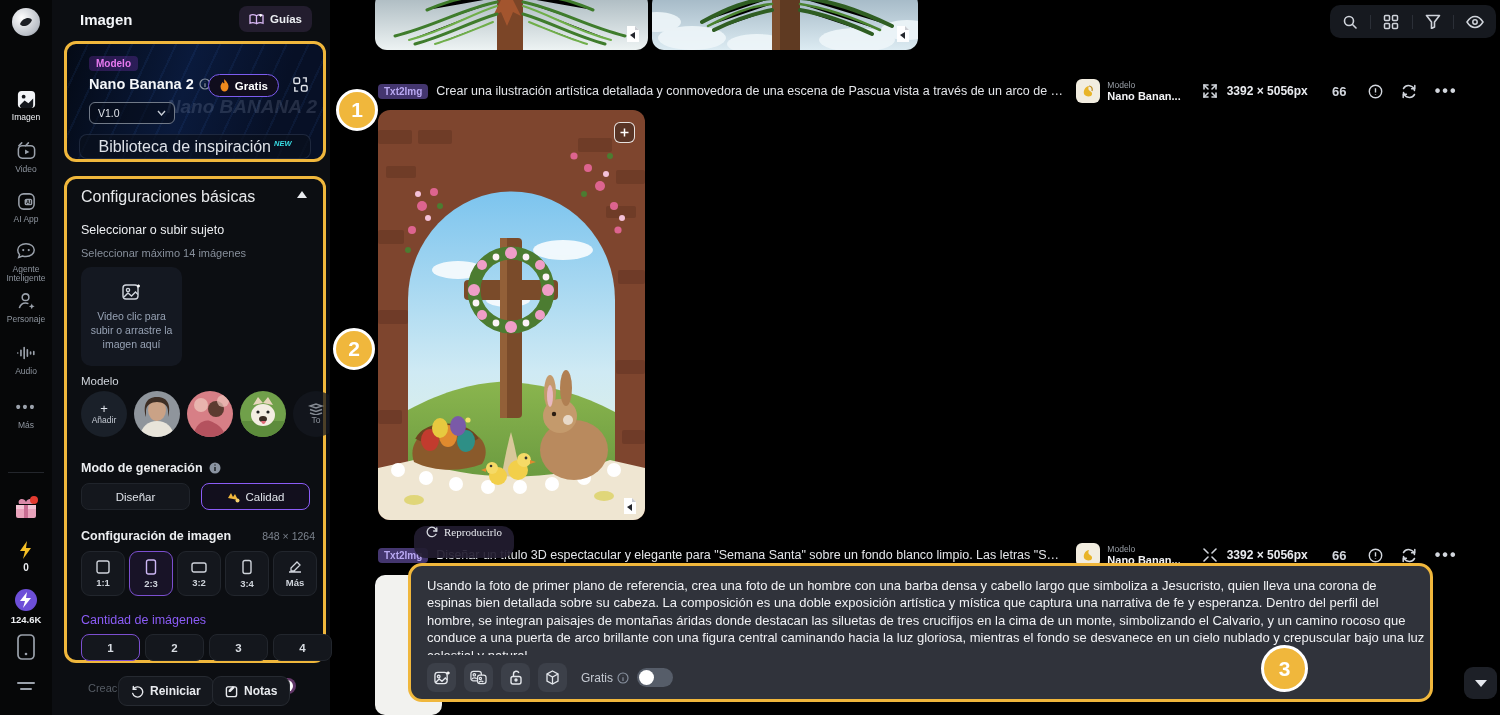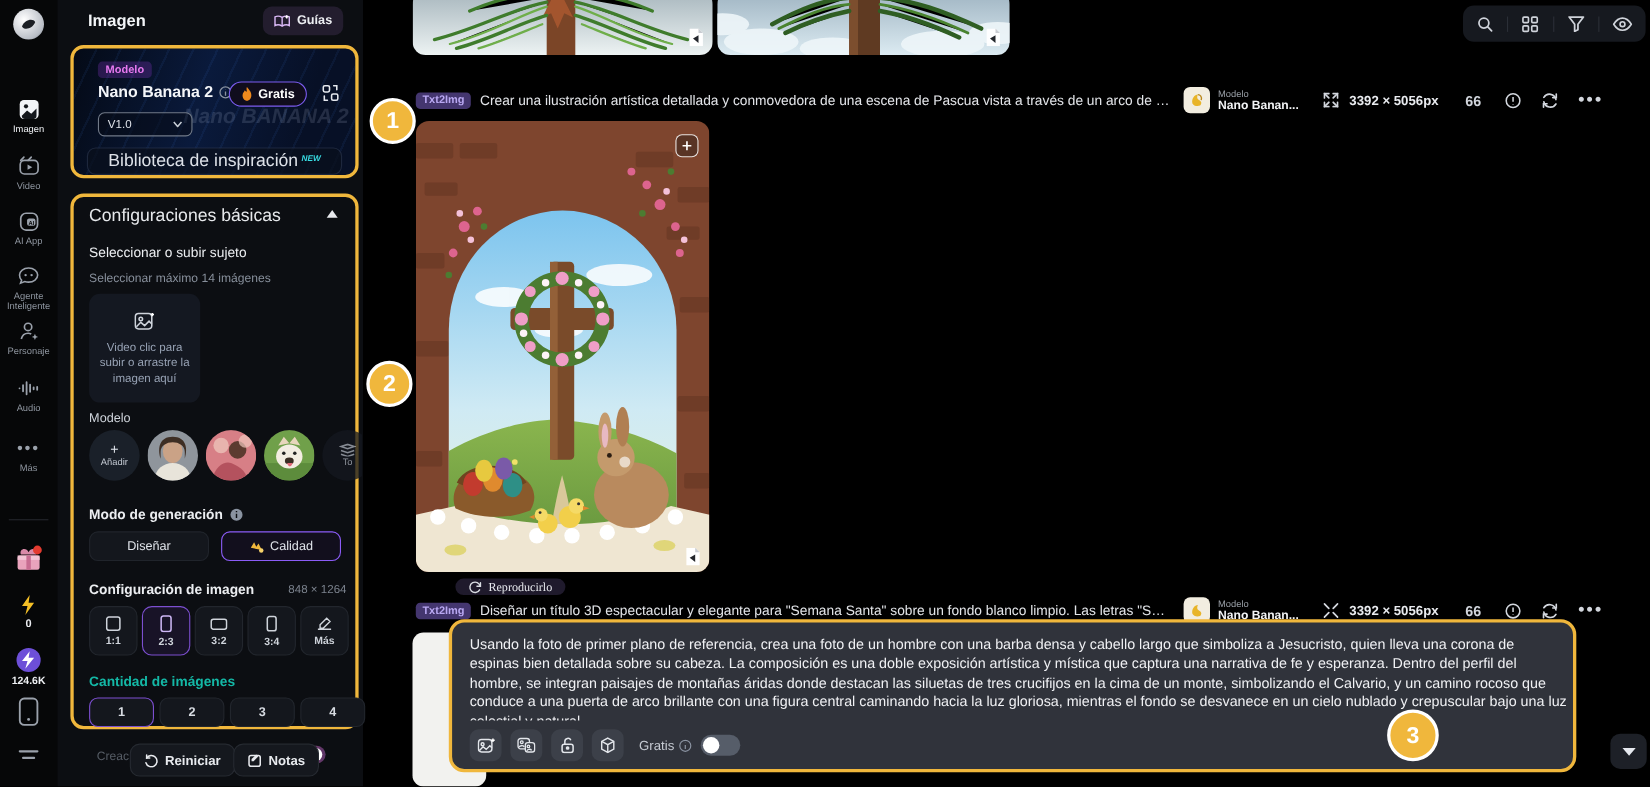--- a/index.html
+++ b/index.html
@@ -324,21 +324,21 @@
         <span class="rl">3:4</span>
       </div>
       <div class="ratio-btn">
         <svg width="16" height="14" viewBox="0 0 16 14" fill="none" stroke="#cfd4db" stroke-width="1.3">
             <path d="M2 12h12M10 2l3 3-6 6H4v-3z"></path>
           </svg>
         <span class="rl">Más</span>
       </div>
     </div>
 
-    <div class="abs" style="left:14px;top:434px;font-size:12.5px;font-weight:bold;color:#14b8a6">Cantidad de imágenes</div>
+    <div class="abs" style="left:14px;top:434px;font-size:12.5px;font-weight:normal;color:#8b5cf6">Cantidad de imágenes</div>
     <div class="abs" style="left:14px;top:455px;display:flex;gap:5px">
       <div class="cnt-btn sel">
           <span>1</span>
         </div>
       <div class="cnt-btn">
           <span>2</span>
         </div>
       <div class="cnt-btn">
           <span>3</span>
         </div>
@@ -642,21 +642,21 @@
       </span>
     <span class="abs" style="right:8px;bottom:6px">
         <svg width="15" height="16" viewBox="0 0 15 16">
           <path d="M2 0h8l4 4v12H2z" fill="#fff"></path>
           <path d="M10 0l4 4h-4z" fill="#c9ccd2"></path>
           <path d="M5 9l5-3v7z" fill="#23262c"></path>
         </svg>
       </span>
   </div>
 
-  <div class="abs" style="left:84px;top:526px;height:15px;background:rgba(34,28,48,.92);border-radius:12px;display:flex;align-items:center;gap:6px;padding:0 12px;cursor:pointer;z-index:5">
+  <div class="abs" style="left:84px;top:526px;height:32px;background:rgba(34,28,48,.92);border-radius:12px;display:flex;align-items:flex-start;gap:6px;padding:0 12px;cursor:pointer;z-index:5">
     <svg width="12" height="12" viewBox="0 0 12 12" fill="none" stroke="#d8dbe2" stroke-width="1.3" stroke-linecap="round">
         <path d="M10.5 5A4.7 4.7 0 1 0 10 8.2"></path>
         <path d="M10.8 1.8v3.2H7.6"></path>
       </svg>
     <span style="font-size:11px;color:#e5e7ec;font-family:'Liberation Serif',serif">Reproducirlo</span>
   </div>
 
   <div class="abs" style="left:48px;top:543px;width:1110px;height:24px;display:flex;align-items:center">
     <span class="tag">Txt2Img</span>
     <span class="row-text" style="margin-left:8px;width:628px">Diseñar un título 3D espectacular y elegante para "Semana Santa" sobre un fondo blanco limpio. Las letras "SEMANA SANTA...</span>

